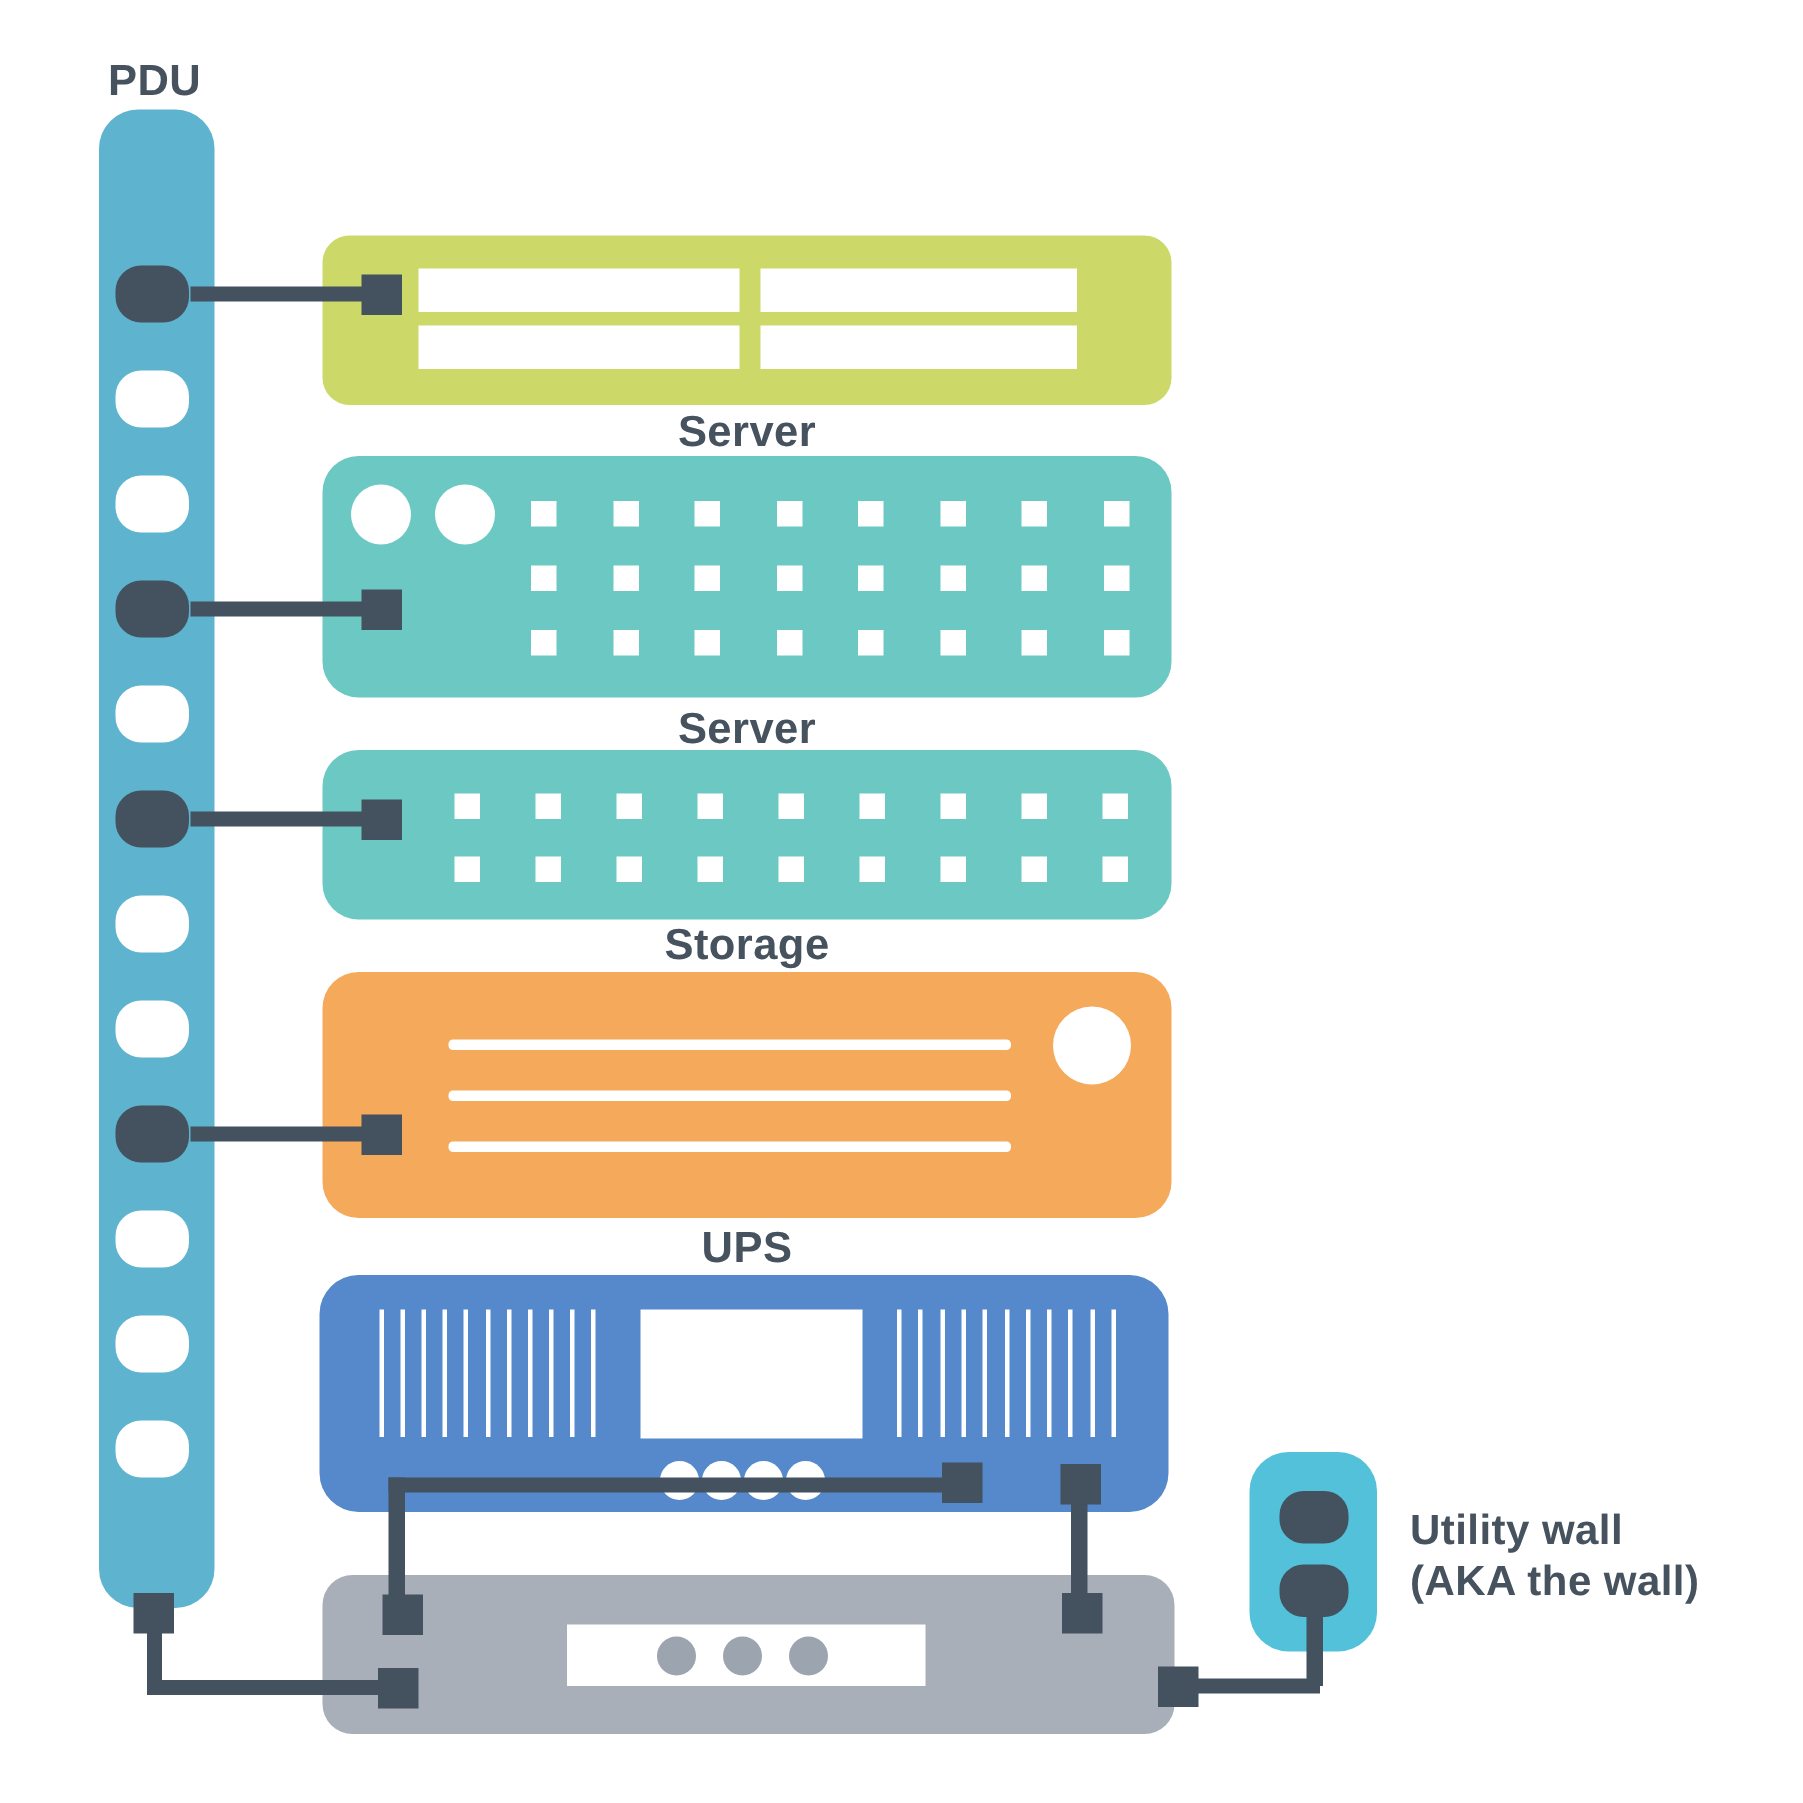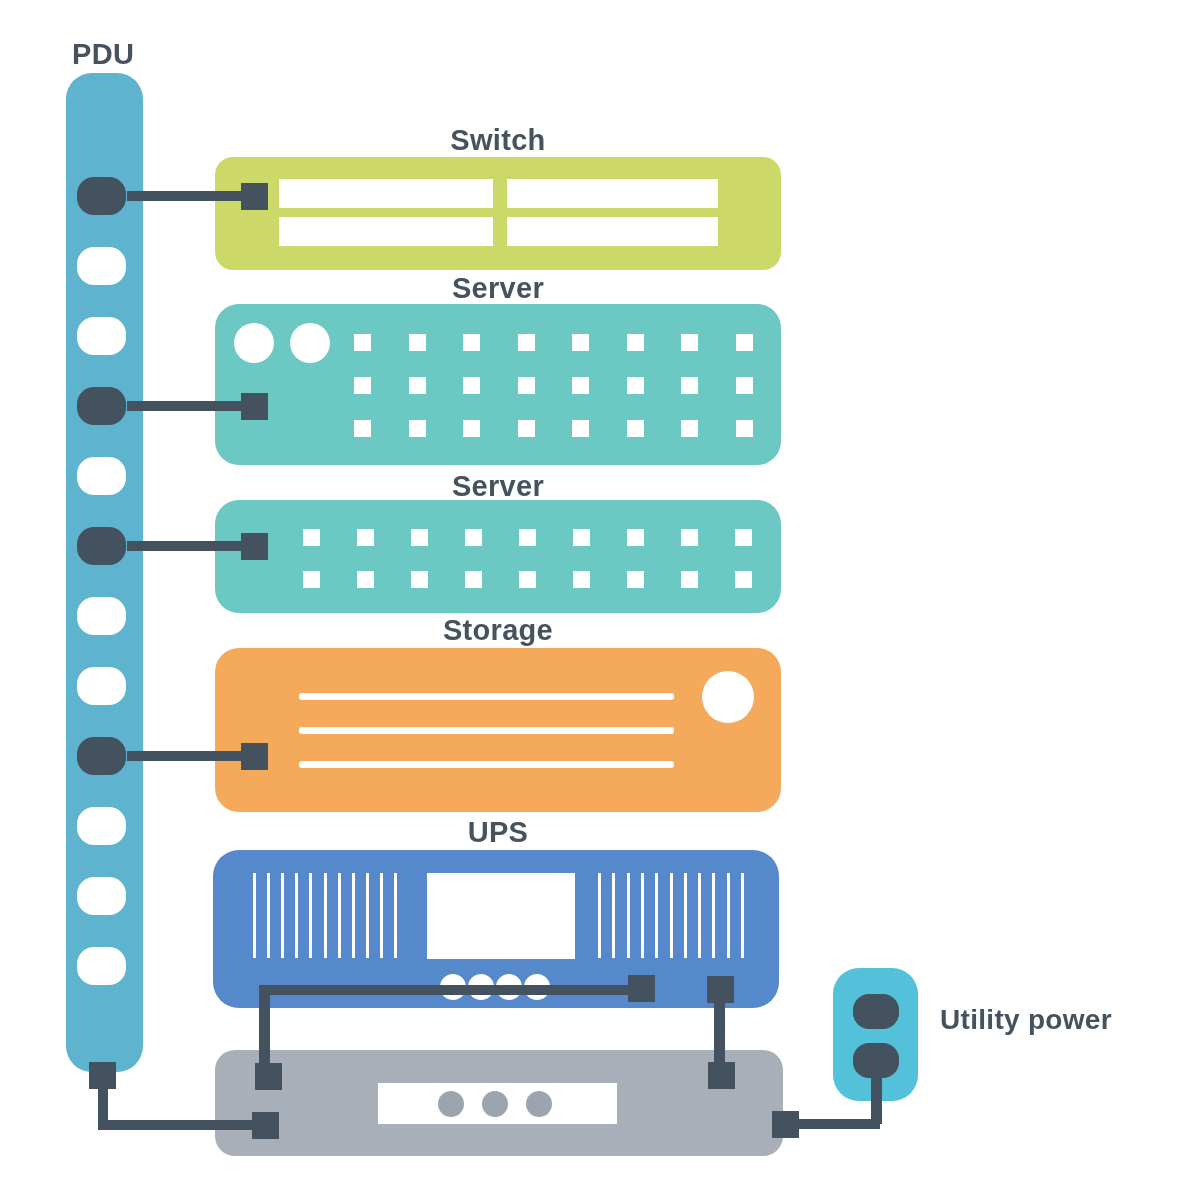--- a/index.html
+++ b/index.html
@@ -54,26 +54,26 @@
   <div class="box" id="ups"></div>
   <div class="box" id="bypass"></div>
   <div class="box" id="utility"></div>
 
   <div id="ups-screen"></div>
   <div id="bypass-screen"></div>
   <div class="usock" style="top:994px;"></div>
   <div class="usock" style="top:1043px;"></div>
 
   <div class="lbl" id="lbl-pdu">PDU</div>
-  <div class="lbl" id="lbl-switch">Switch</div>
   <div class="lbl" id="lbl-server1">Server</div>
   <div class="lbl" id="lbl-server2">Server</div>
   <div class="lbl" id="lbl-ups">UPS</div>
   <div class="lbl" id="lbl-storage">Storage</div>
-  <div class="lbl" id="lbl-utility1">Utility power</div>
+  <div class="lbl" id="lbl-utility1">Utility wall</div>
+  <div class="lbl" id="lbl-utility2">(AKA the wall)</div>
 
   <div class="cable" style="left:127px;top:191px;width:119px;height:10px;"></div>
   <div class="cable" style="left:127px;top:401px;width:119px;height:10px;"></div>
   <div class="cable" style="left:127px;top:541px;width:119px;height:10px;"></div>
   <div class="cable" style="left:127px;top:751px;width:119px;height:10px;"></div>
   <div class="cable" style="left:98px;top:1086px;width:10px;height:39px;"></div>
   <div class="cable" style="left:98px;top:1120px;width:160px;height:10px;"></div>
   <div class="cable" style="left:259px;top:985px;width:375px;height:10px;"></div>
   <div class="cable" style="left:259px;top:985px;width:11px;height:85px;"></div>
   <div class="cable" style="left:714px;top:1000px;width:11px;height:66px;"></div>

